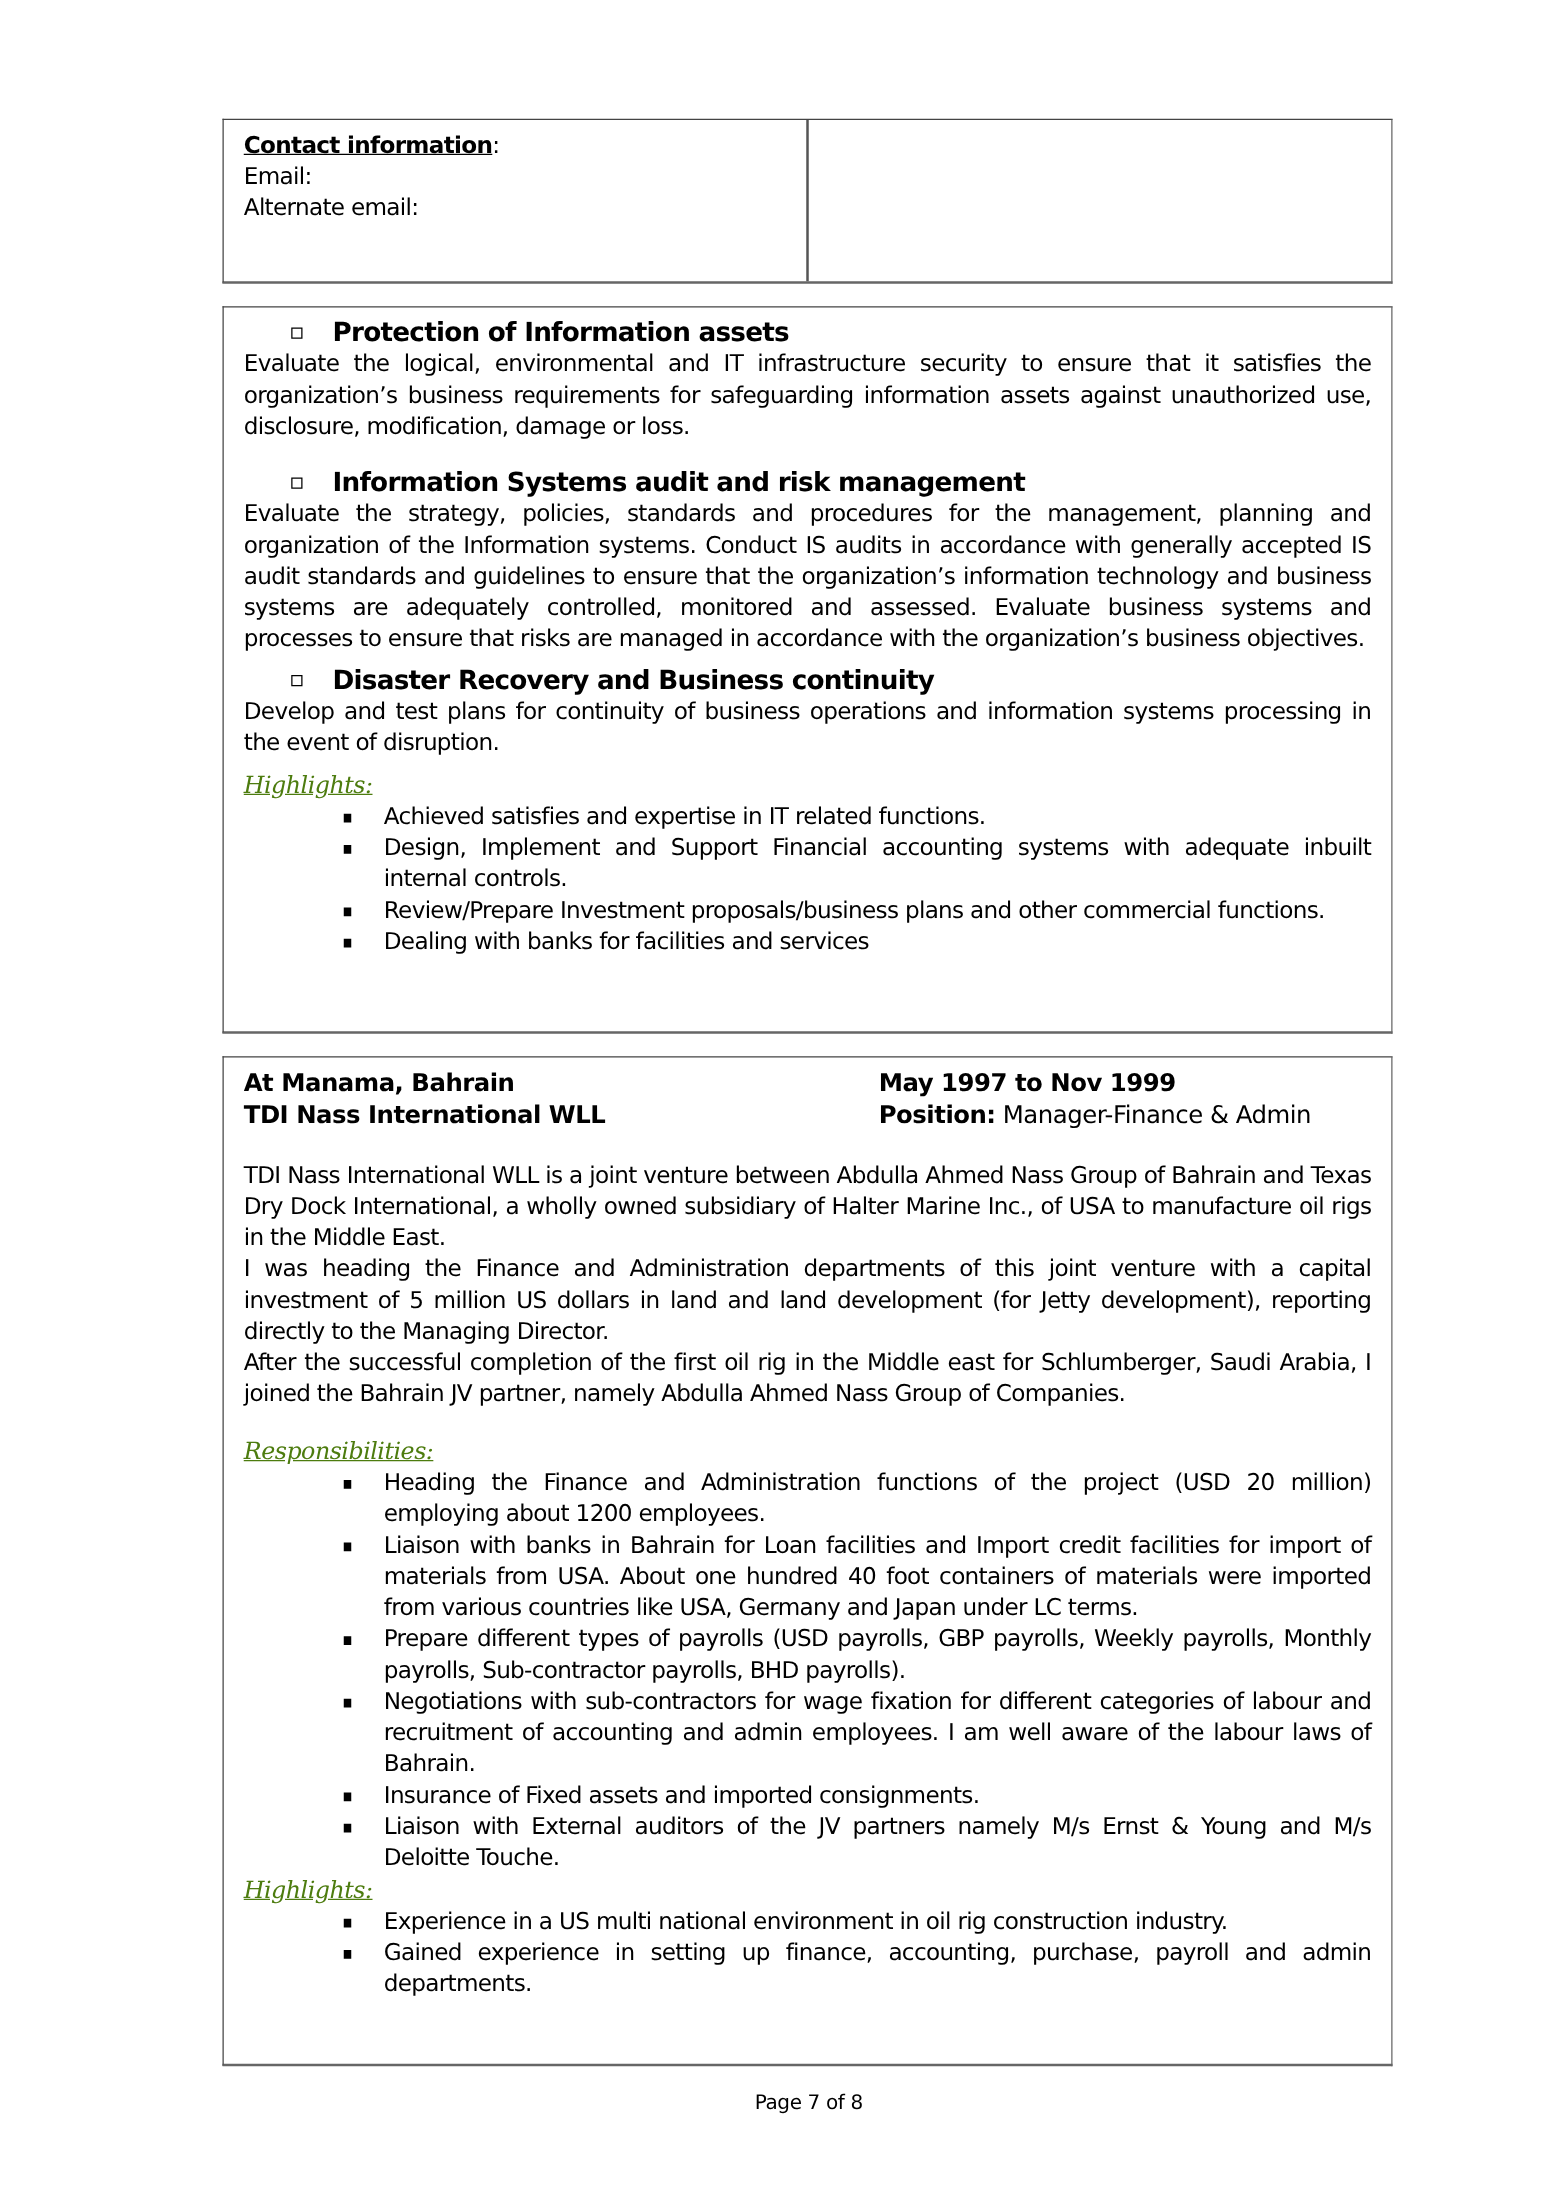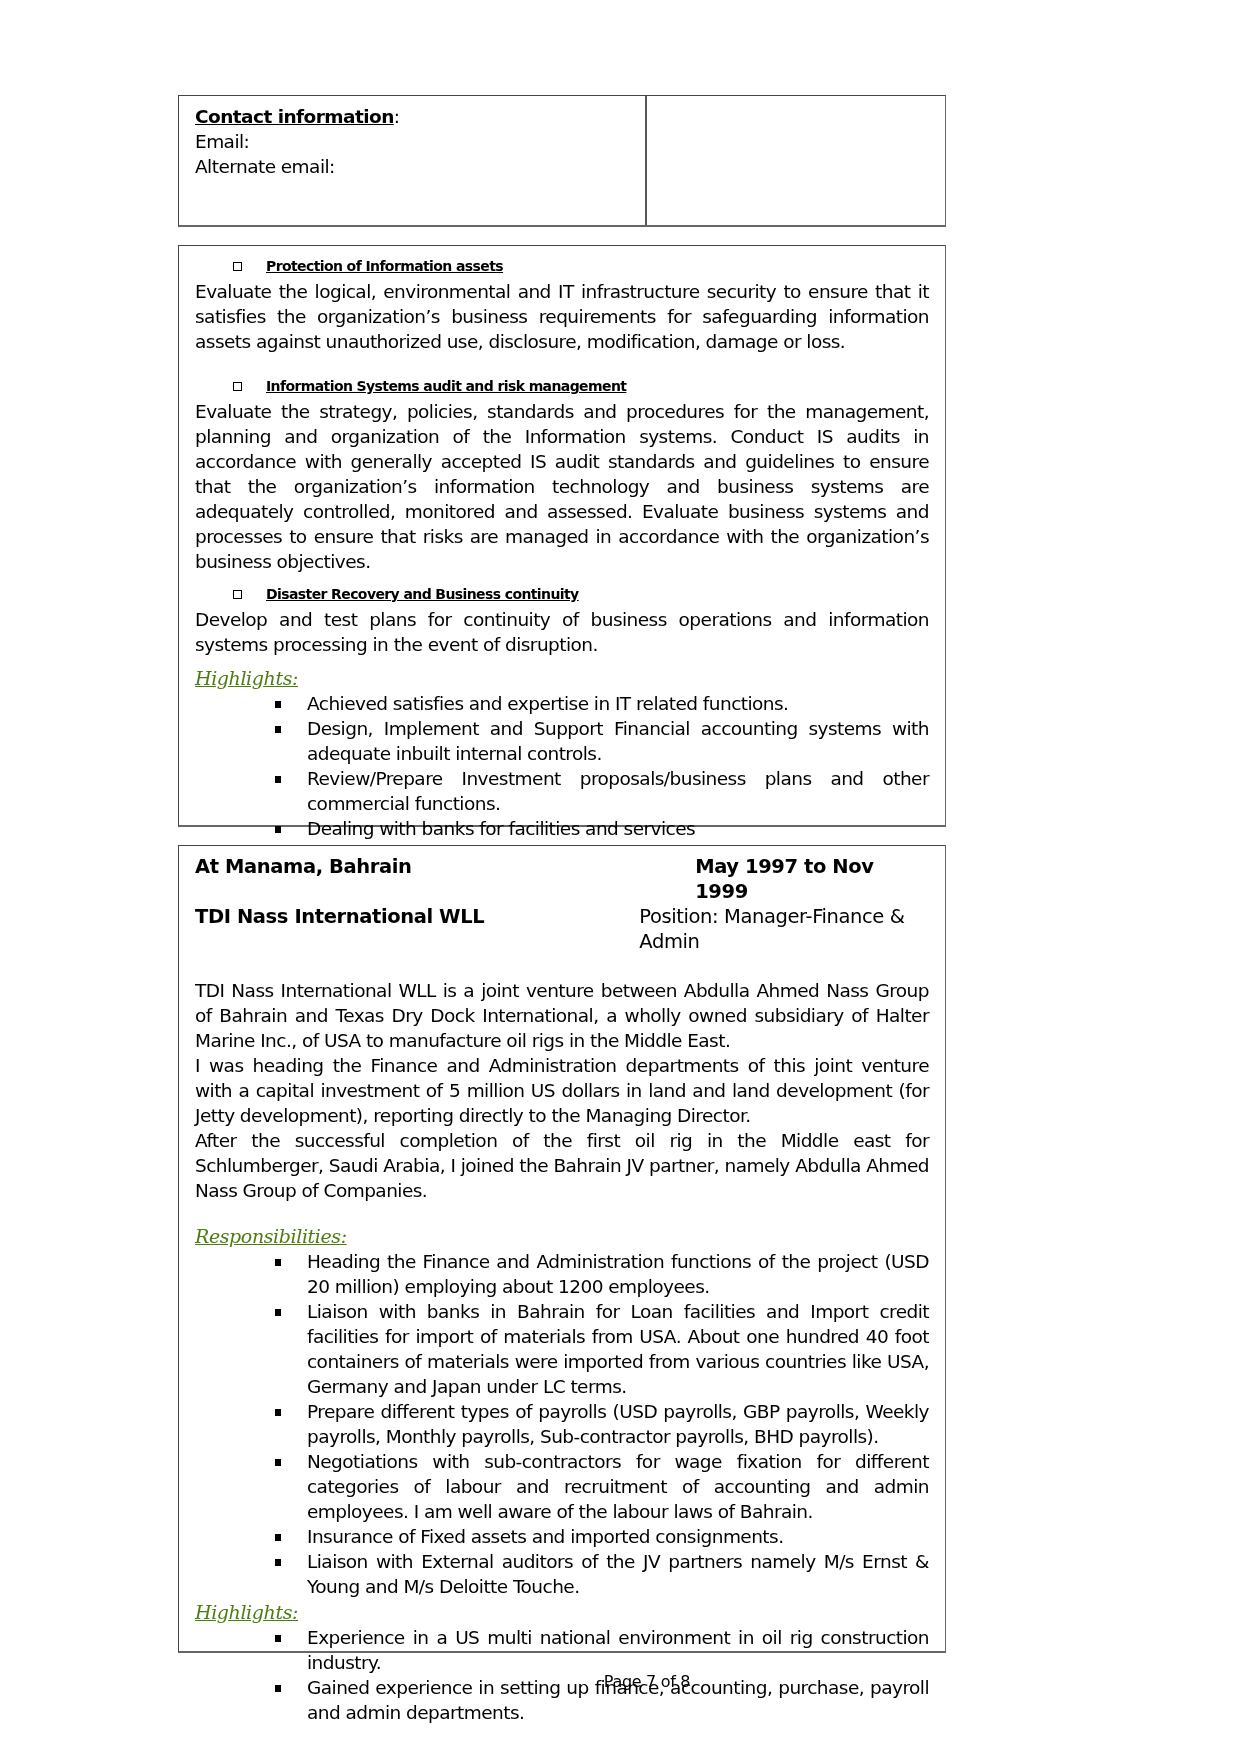--- a/index.html
+++ b/index.html
@@ -1,40 +1,40 @@
 <!DOCTYPE html>
 <html><head>
 <meta charset="utf-8">
 <style>
   html, body { margin: 0; padding: 0; background: #ffffff; }
   body { width: 1241px; height: 1754px; position: relative; overflow: hidden;
          font-family: "DejaVu Sans", sans-serif; color: #000; }
-  .box { position: absolute; left: 178px; width: 768px; border: 1.5px solid #444;
+  .box { position: absolute; left: 178px; width: 936px; border: 1.5px solid #444;
          border-right-color: #666; border-bottom: 2px solid #666; box-sizing: border-box; }
   .p { font-size: 18.5px; line-height: 25px; letter-spacing: -0.55px; }
   .just { text-align: justify; }
   
   #box1 { top: 95px; height: 132px; display: flex; }
   #box1 .cell-left { width: 468px; border-right: 2px solid #555; padding: 8px 0 0 16px; box-sizing: border-box; }
   #box1 .cell-right { flex: 1; }
   .contact-title { font-weight: bold; text-decoration: underline; }
   
   #box2 { top: 245px; height: 582px; padding: 8px 16px 0 16px; }
   #box3 { top: 845px; height: 808px; padding: 8px 16px 4px 16px; }
   .sec-head { display: flex; align-items: center; margin-left: 38px; }
   .checkbox { width: 9px; height: 9px; border: 1.5px solid #000; margin-right: 24px; box-sizing: border-box; flex: none; }
-  .sec-title { font-weight: bold; text-decoration: underline; font-size: 14px; letter-spacing: -0.6px; line-height: 25px; }
+  .sec-title { font-weight: bold; font-size: 21px; letter-spacing: -0.6px; line-height: 25px; }
   .hl-label { font-family: "DejaVu Serif", serif; font-style: italic; text-decoration: underline;
               font-size: 19px; line-height: 26px; color: #4d7c0f; letter-spacing: -0.4px; }
   ul.bul { list-style: none; margin: 0; padding: 0 0 0 112px; }
   ul.bul li { position: relative; font-size: 18.5px; line-height: 25px; letter-spacing: -0.55px; text-align: justify; }
   ul.bul li::before { content: ""; position: absolute; left: -32px; top: 10px; width: 6px; height: 7px; background: #000; }
   .hdr-row { display: flex; font-size: 19.5px; line-height: 25px; letter-spacing: -0.4px; }
   .hdr-left { width: 508px; font-weight: bold; }
-  .hdr-right b { font-weight: normal; }
+  .hdr-right b { font-weight: bold; }
   .gap-sm { height: 8px; }
   .gap-md { height: 20px; }
   #footer { position: absolute; top: 1672px; left: 0; width: 1294px; text-align: center;
             font-size: 16px; letter-spacing: -0.3px; }
 </style>
 </head>
 <body>
 
 <div class="box" id="box1">
   <div class="cell-left p">

